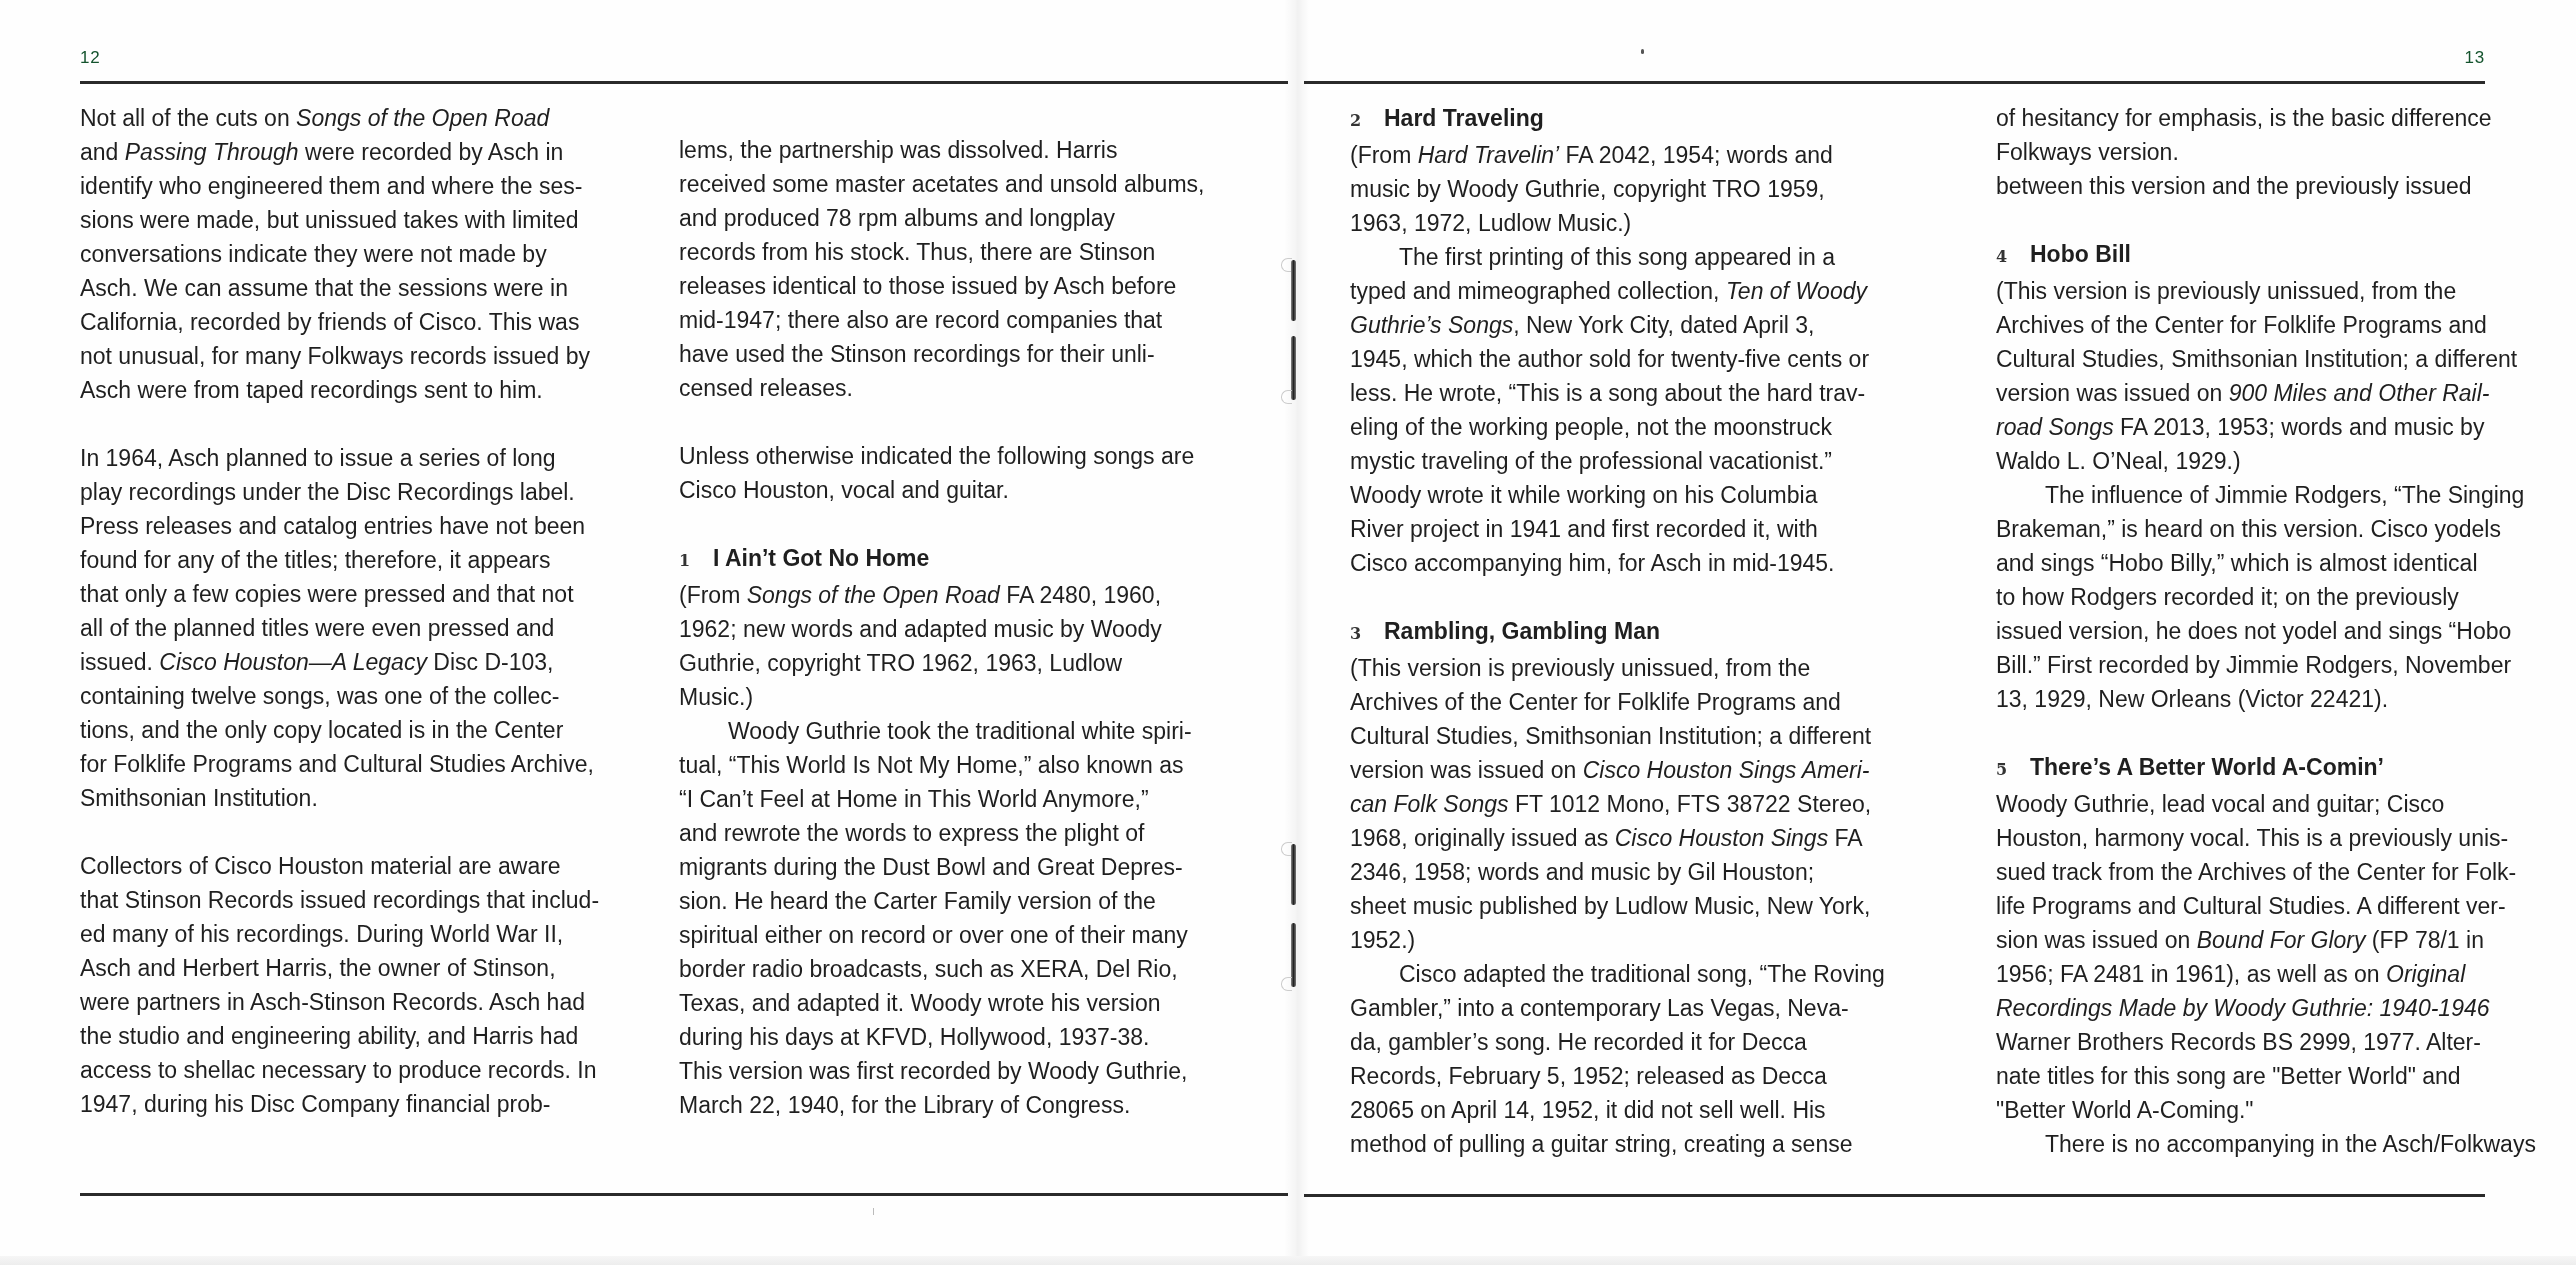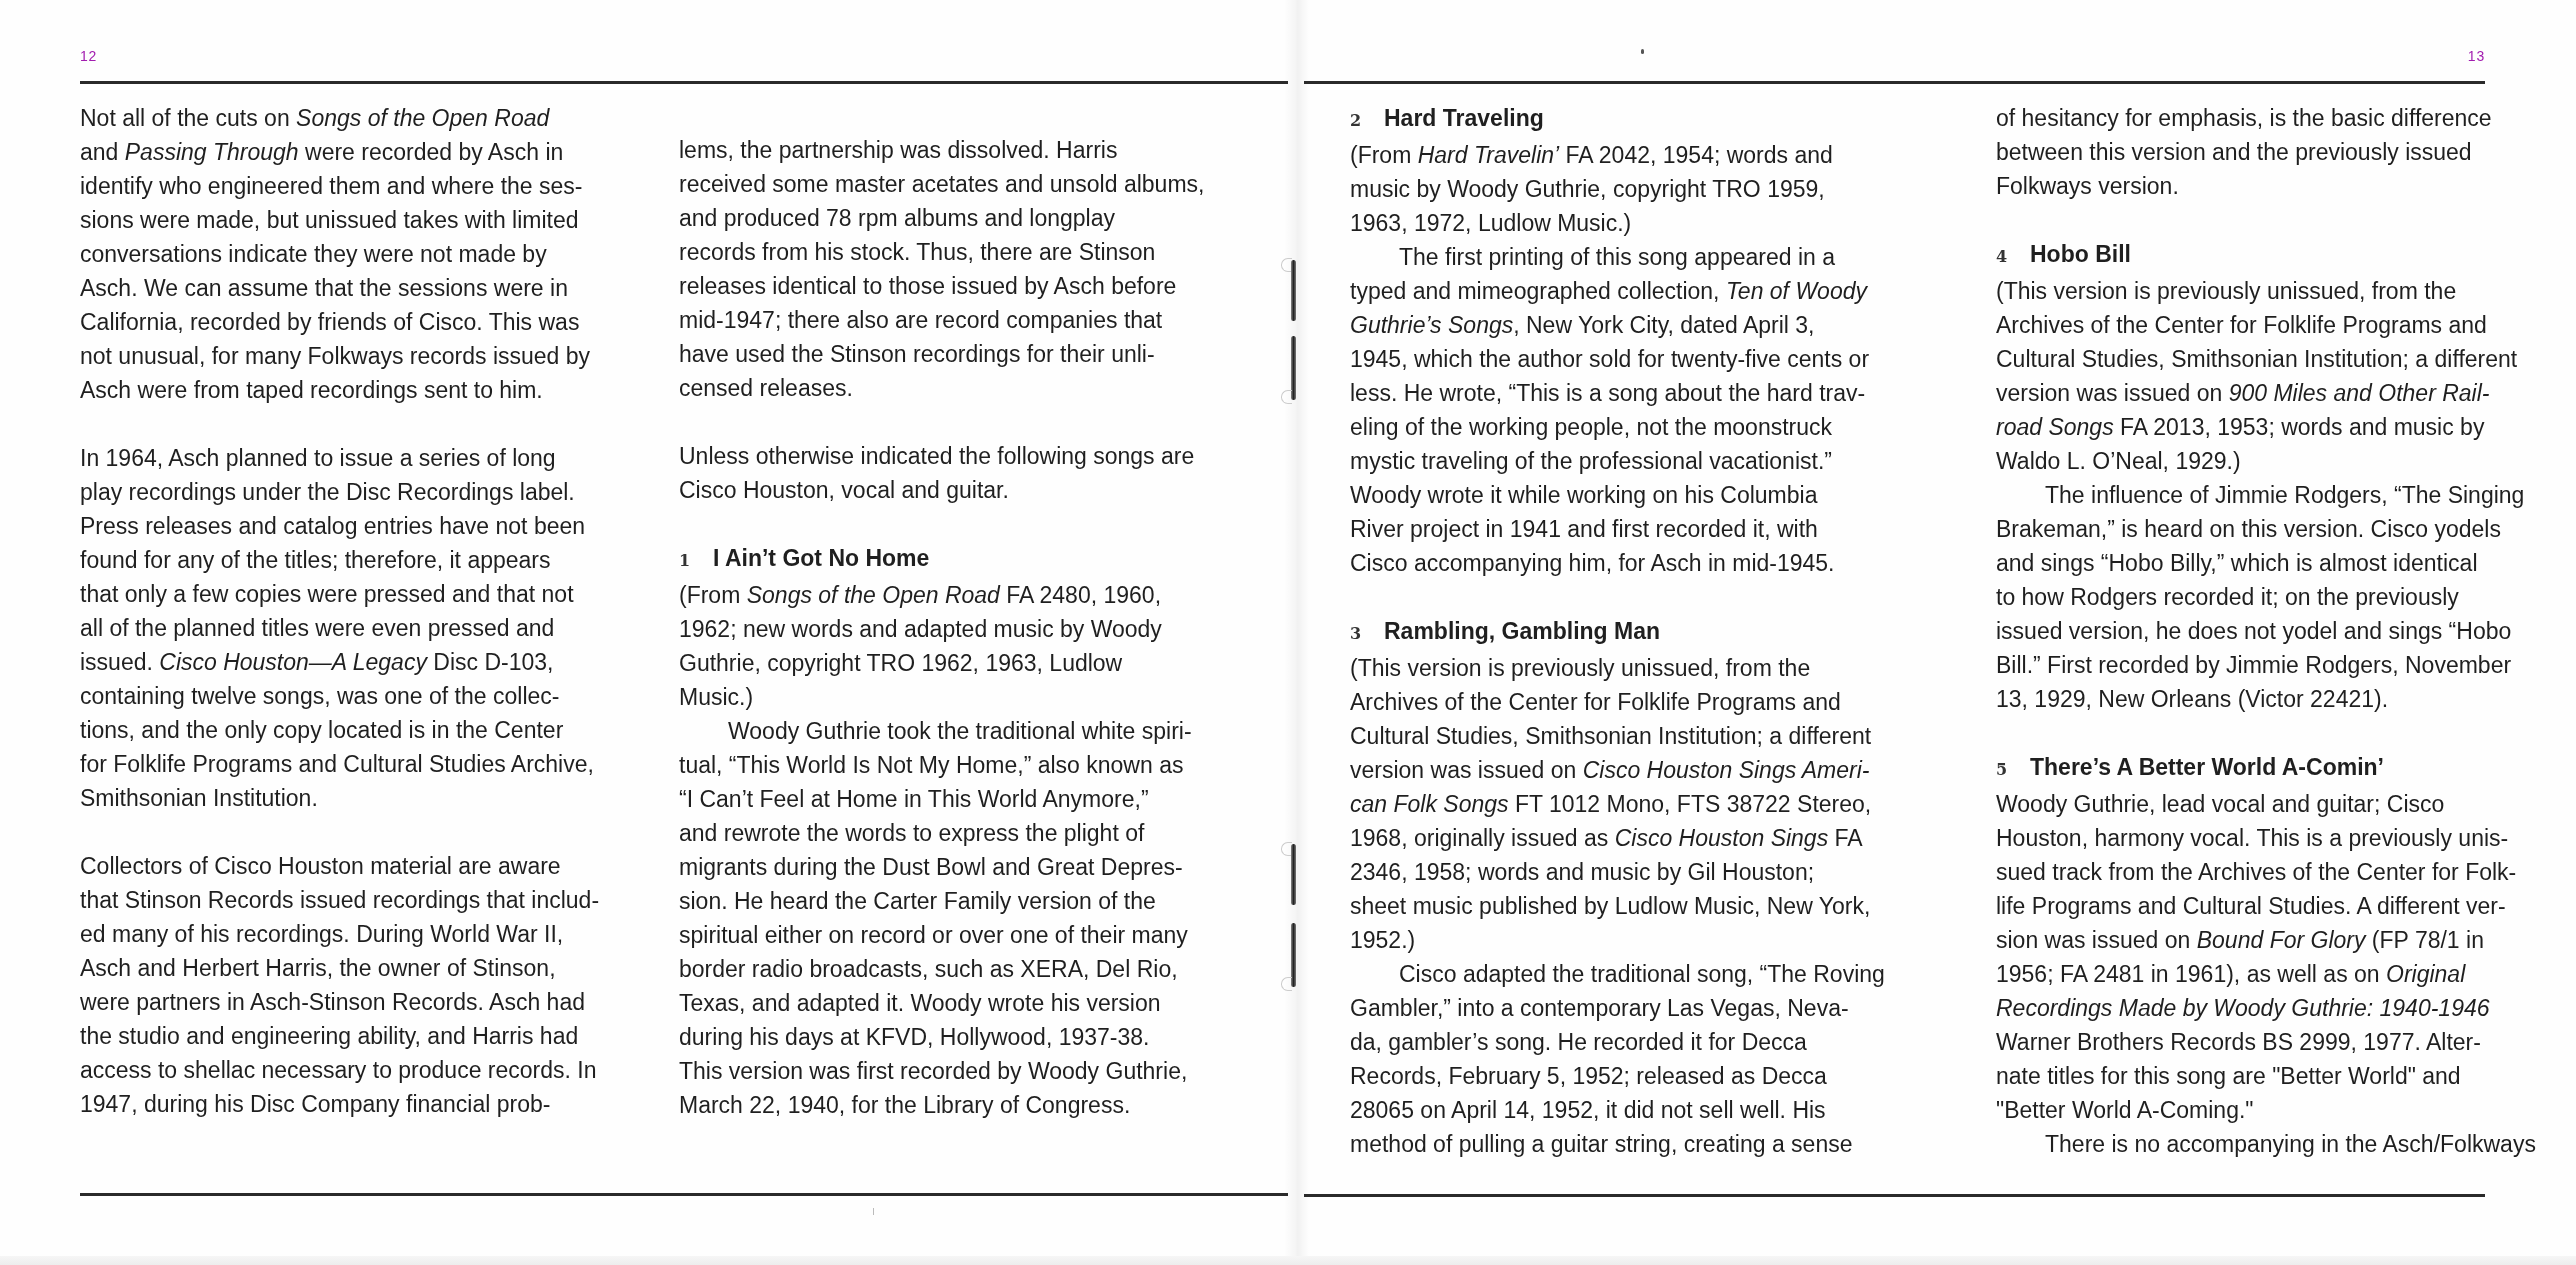--- a/index.html
+++ b/index.html
@@ -29,23 +29,23 @@
   }
   .bottom-band {
     position: absolute;
     left: 0; top: 1256px;
     width: 2576px; height: 10px;
     background: linear-gradient(to bottom, #f6f6f6, #ececec);
   }
   .page-number {
     position: absolute;
     top: 48px;
-    font-size: 14px;
+    font-size: 17px;
     letter-spacing: 0.8px;
-    color: #a21caf;
+    color: #14532d;
   }
   .page-number.left { left: 80px; }
   .page-number.right { right: 91px; text-align: right; }
   .rule {
     position: absolute;
     height: 2.5px;
     background: #2a2a2a;
   }
   .rule.top-left { left: 80px; top: 81px; width: 1208px; }
   .rule.top-right { left: 1304px; top: 81px; width: 1181px; }
@@ -277,22 +277,22 @@
           <span class="line"><span>Records, February 5, 1952; released as Decca</span></span>
           <span class="line"><span>28065 on April 14, 1952, it did not sell well. His</span></span>
           <span class="line"><span>method of pulling a guitar string, creating a sense</span></span>
         </div>
     </div>
   </div>
 
   <div class="column col4">
     <div class="para">
         <span class="line"><span>of hesitancy for emphasis, is the basic difference</span></span>
+        <span class="line"><span>Folkways version.</span></span>
         <span class="line"><span>between this version and the previously issued</span></span>
-        <span class="line"><span>Folkways version.</span></span>
       </div>
     <span class="blank"></span>
     <div class="song">
       <span class="song-heading">
         <span class="song-num">4</span><span>Hobo Bill</span>
       </span>
       <div class="para">
           <span class="line"><span>(This version is previously unissued, from the</span></span>
           <span class="line"><span>Archives of the Center for Folklife Programs and</span></span>
           <span class="line"><span>Cultural Studies, Smithsonian Institution; a different</span></span>

